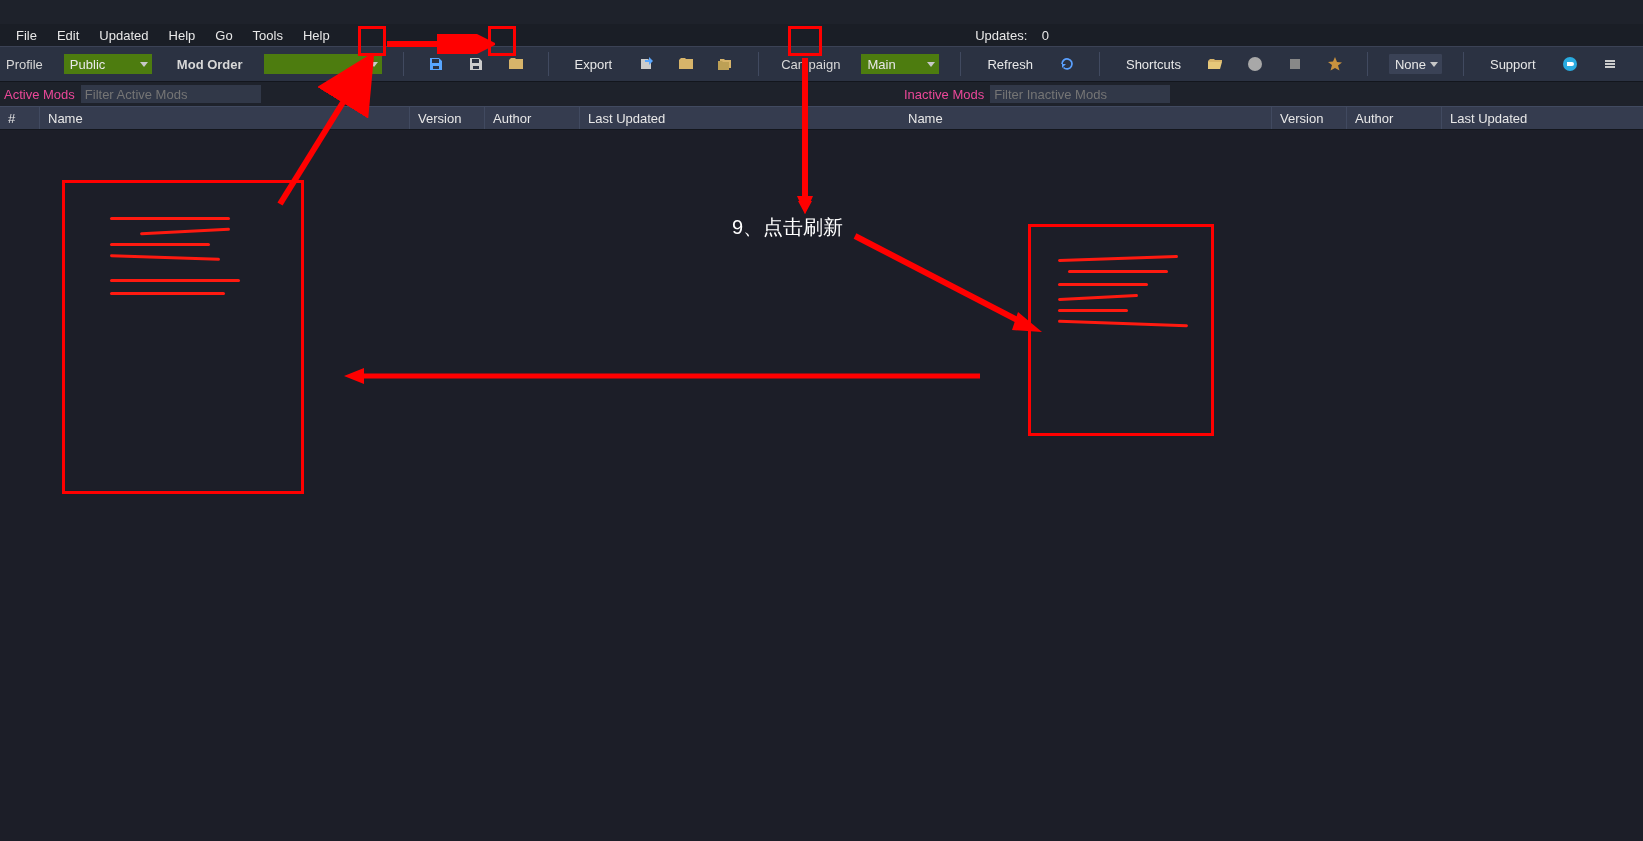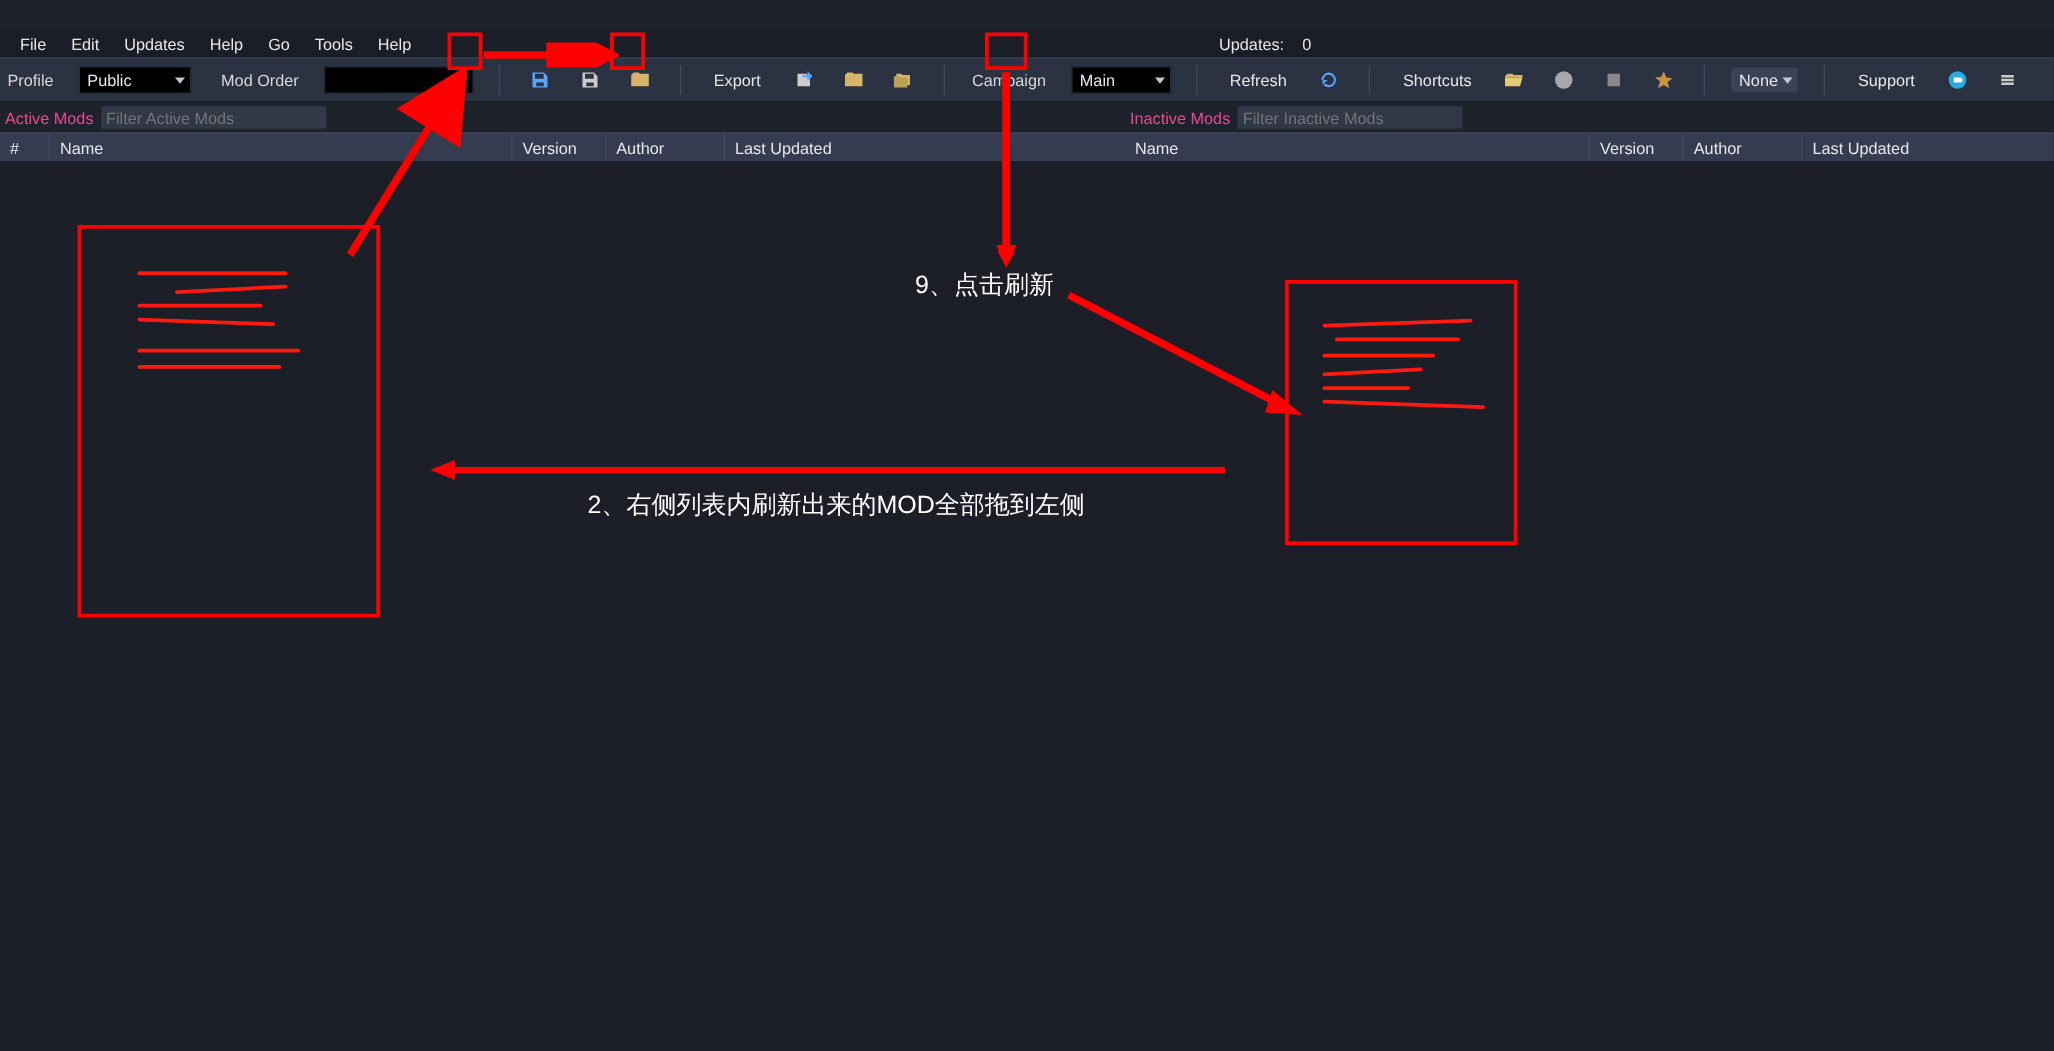--- a/index.html
+++ b/index.html
@@ -3,21 +3,21 @@
 <meta charset="utf-8">
 <style>
   * { box-sizing: border-box; margin: 0; padding: 0; }
   html, body { width: 1643px; height: 841px; overflow: hidden; font-family: "Segoe UI", Arial, sans-serif; background:#1e222b; color:#e8e8e8; font-size:13px; }
   .menubar { height:22px; background:#1a1e26; display:flex; align-items:center; padding:0 6px; gap:0;margin-top:24px; }
   .menubar .item { padding:3px 10px; cursor:pointer; }
   .menubar .spacer { flex:1; }
   .menubar .updates { padding:3px 8px; }
   .toolbar { height:36px; background:#2b3242; border-top:1px solid #3b4255; border-bottom:1px solid #13161d; display:flex; align-items:center; padding:0 4px; gap:16px; position:relative; }
   .toolbar .label { padding:0 4px 0 2px; color:#d8d8d8; }
-  .toolbar .dropdown { background:#000000; border:1px solid #2b3242; height:22px; display:flex; align-items:center; padding:0 16px 0 6px; position:relative; cursor:pointer; min-width:90px;}
+  .toolbar .dropdown { background:#4d7c0f; border:1px solid #2b3242; height:22px; display:flex; align-items:center; padding:0 16px 0 6px; position:relative; cursor:pointer; min-width:90px;}
   .toolbar .dropdown.modorder { min-width:120px; }
   .toolbar .dropdown.campaign { min-width:80px; }
   .toolbar .dropdown.none { min-width:50px; background:#3a4256; border-radius:2px; }
   .toolbar .dropdown .caret { position:absolute; right:4px; top:8px; width:0; height:0; border-left:4px solid transparent; border-right:4px solid transparent; border-top:5px solid #c8c8c8; }
   .toolbar .sep { width:1px; height:24px; background:#414a60; margin:0 4px; }
   .toolbar .btn { width:24px; height:24px; display:flex; align-items:center; justify-content:center; cursor:pointer; border-radius:2px; }
   .toolbar .btn svg { width:16px; height:16px; }
   .toolbar .txtbtn { padding:0 6px; cursor:pointer; }
   .main { position:relative; height:calc(841px - 22px - 36px); display:flex; }
   .pane { display:flex; flex-direction:column; }
@@ -36,41 +36,41 @@
   .squiggle { position:absolute; }
   .squiggle div { height:3px; background:#ff1a10; margin:10px 0; border-radius:2px; }
   .anno-text { position:absolute; color:#ffffff; font-size:20px; font-family:"Microsoft YaHei","SimHei",sans-serif; }
 </style>
 </head>
 <body>
 
 <div class="menubar">
   <div class="item">File</div>
   <div class="item">Edit</div>
-  <div class="item">Updates</div>
+  <div class="item">Updated</div>
   <div class="item">Help</div>
   <div class="item">Go</div>
   <div class="item">Tools</div>
   <div class="item">Help</div>
   <div class="spacer"></div>
   <div class="updates">
     <span>Updates:</span>
     <span>&nbsp;&nbsp;</span>
     <span>0</span>
   </div>
   <div style="width:580px;"></div>
 </div>
 
 <div class="toolbar">
   <span class="label">Profile</span>
   <div class="dropdown">
     <span>Public</span>
     <div class="caret"></div>
   </div>
-  <span class="label" style="margin-left:6px;">Mod Order</span>
+  <span class="label" style="margin-left:6px;font-weight:bold;">Mod Order</span>
   <div class="dropdown modorder">
     <span></span>
     <div class="caret"></div>
   </div>
   <div class="sep"></div>
 
   <div class="btn">
     <svg viewBox="0 0 16 16">
         <path fill="#58a6ff" d="M2 2h9l3 3v9H2V2zm2 1v4h7V3H4zm1 7v3h6v-3H5z"></path>
       </svg>
@@ -265,14 +265,13 @@
     <line x1="5" y1="10" x2="175" y2="98" stroke="#ff0000" stroke-width="6"></line>
     <path d="M168 86 L192 106 L162 104 z" fill="#ff0000"></path>
   </svg>
 
   <svg style="position:absolute; left:340px; top:344px; width:650px; height:20px;">
     <line x1="640" y1="10" x2="18" y2="10" stroke="#ff0000" stroke-width="5"></line>
     <path d="M24 2 L24 18 L4 10 z" fill="#ff0000"></path>
   </svg>
 
   <div class="anno-text" style="left:732px; top:192px;">9、点击刷新</div>
-  <div class="anno-text" style="left:470px; top:368px;">2、右侧列表内刷新出来的MOD全部拖到左侧</div>
 </div>
 
 </body></html>

